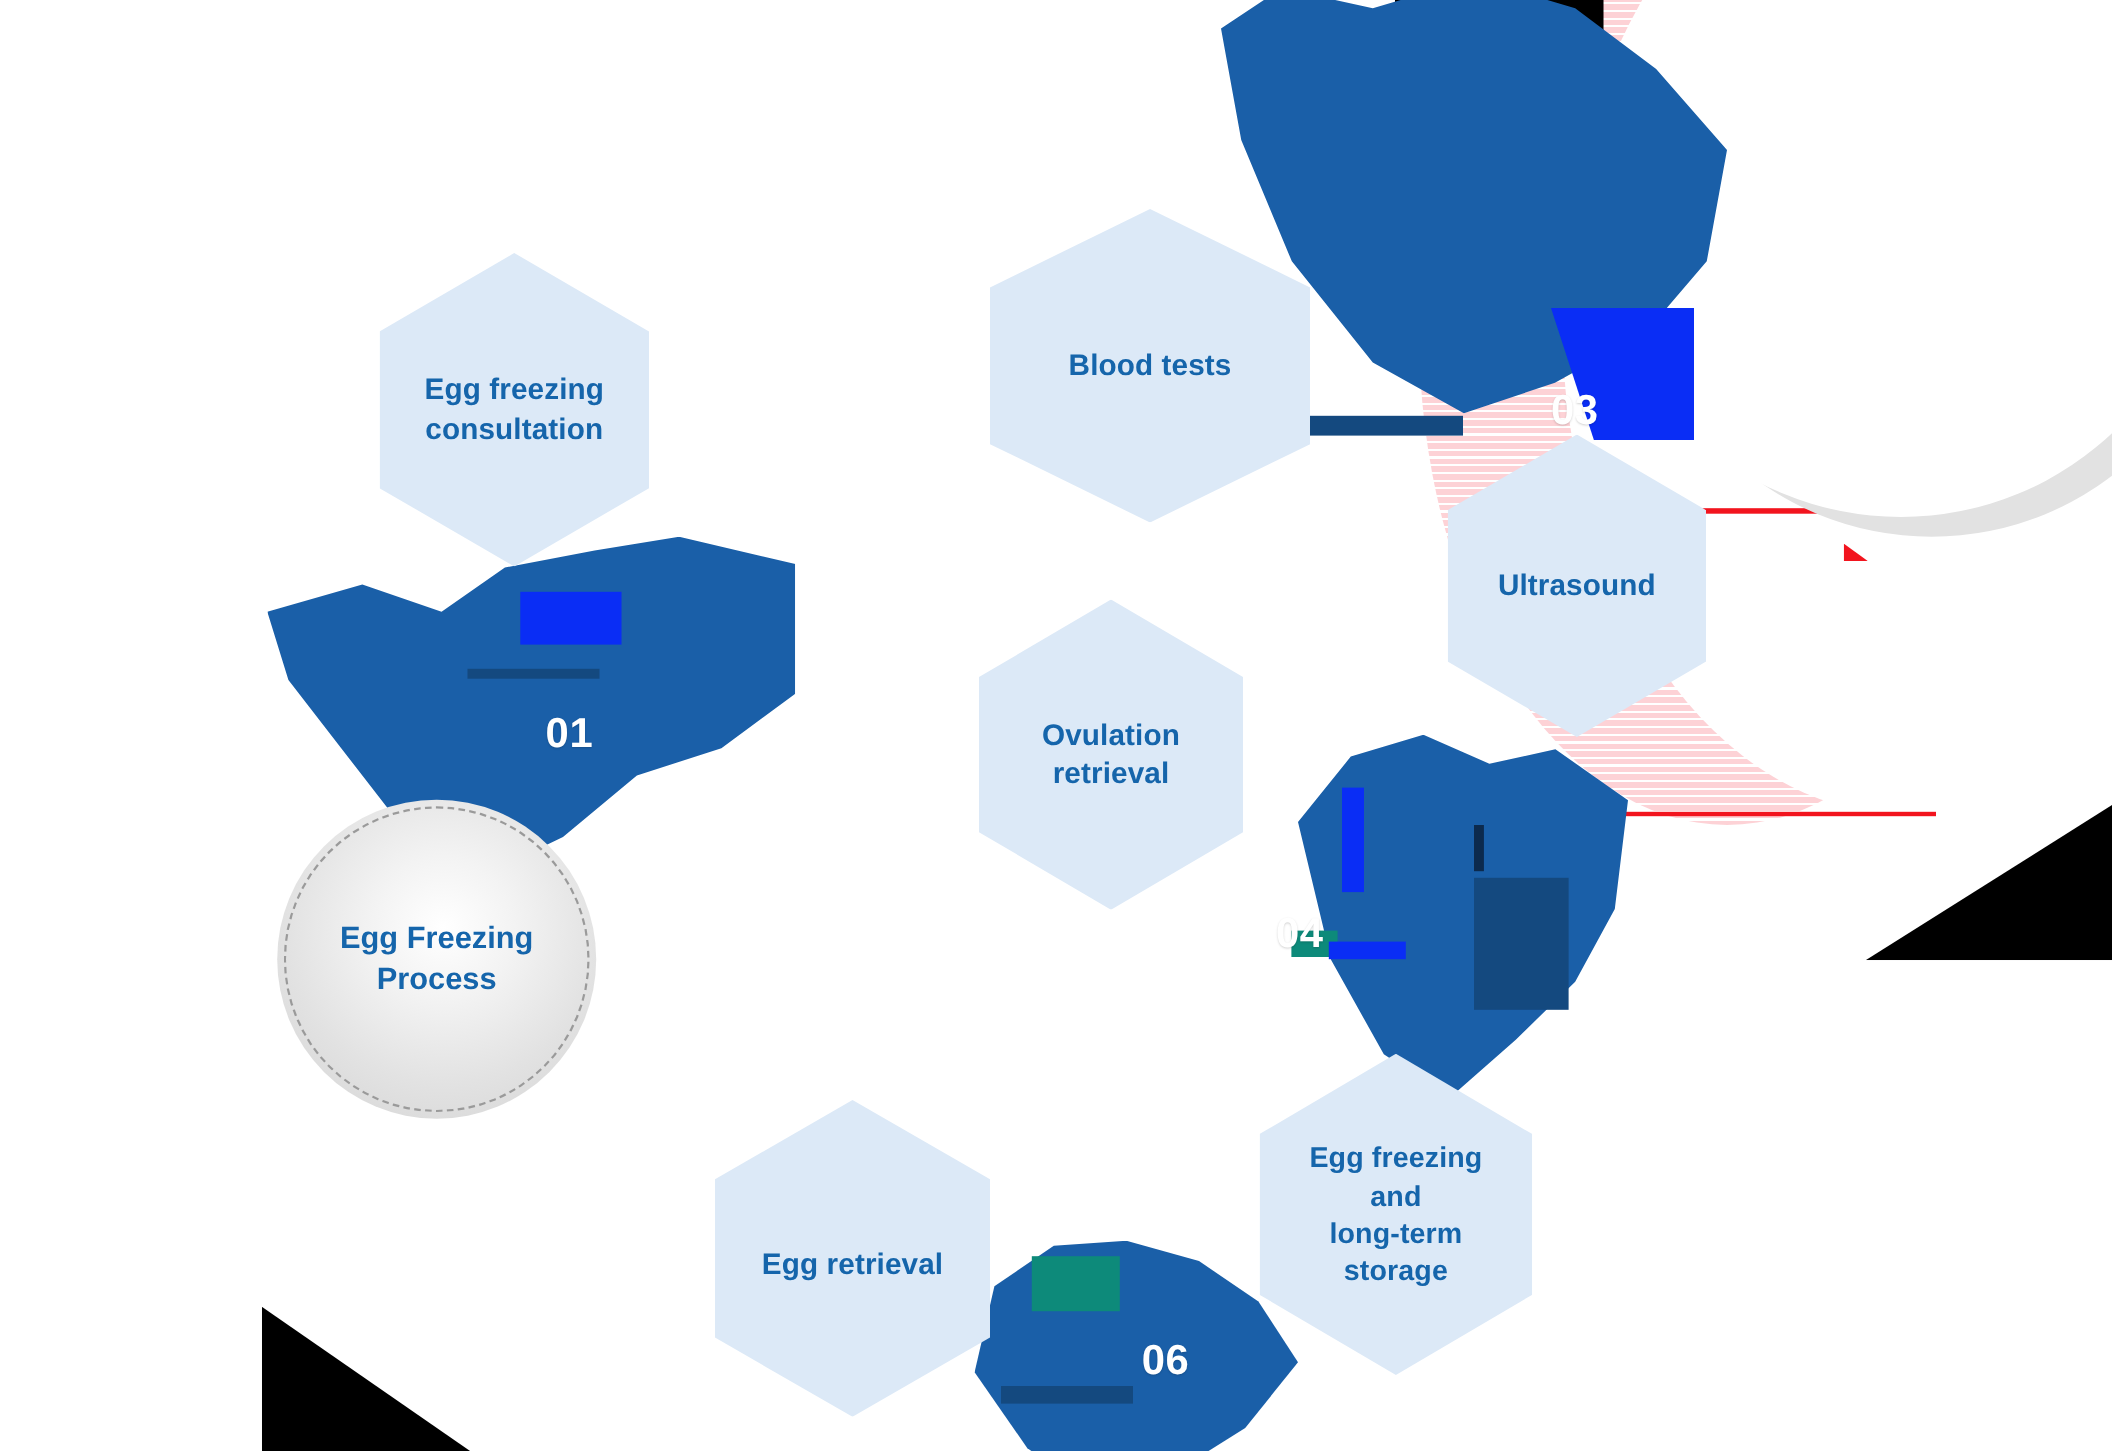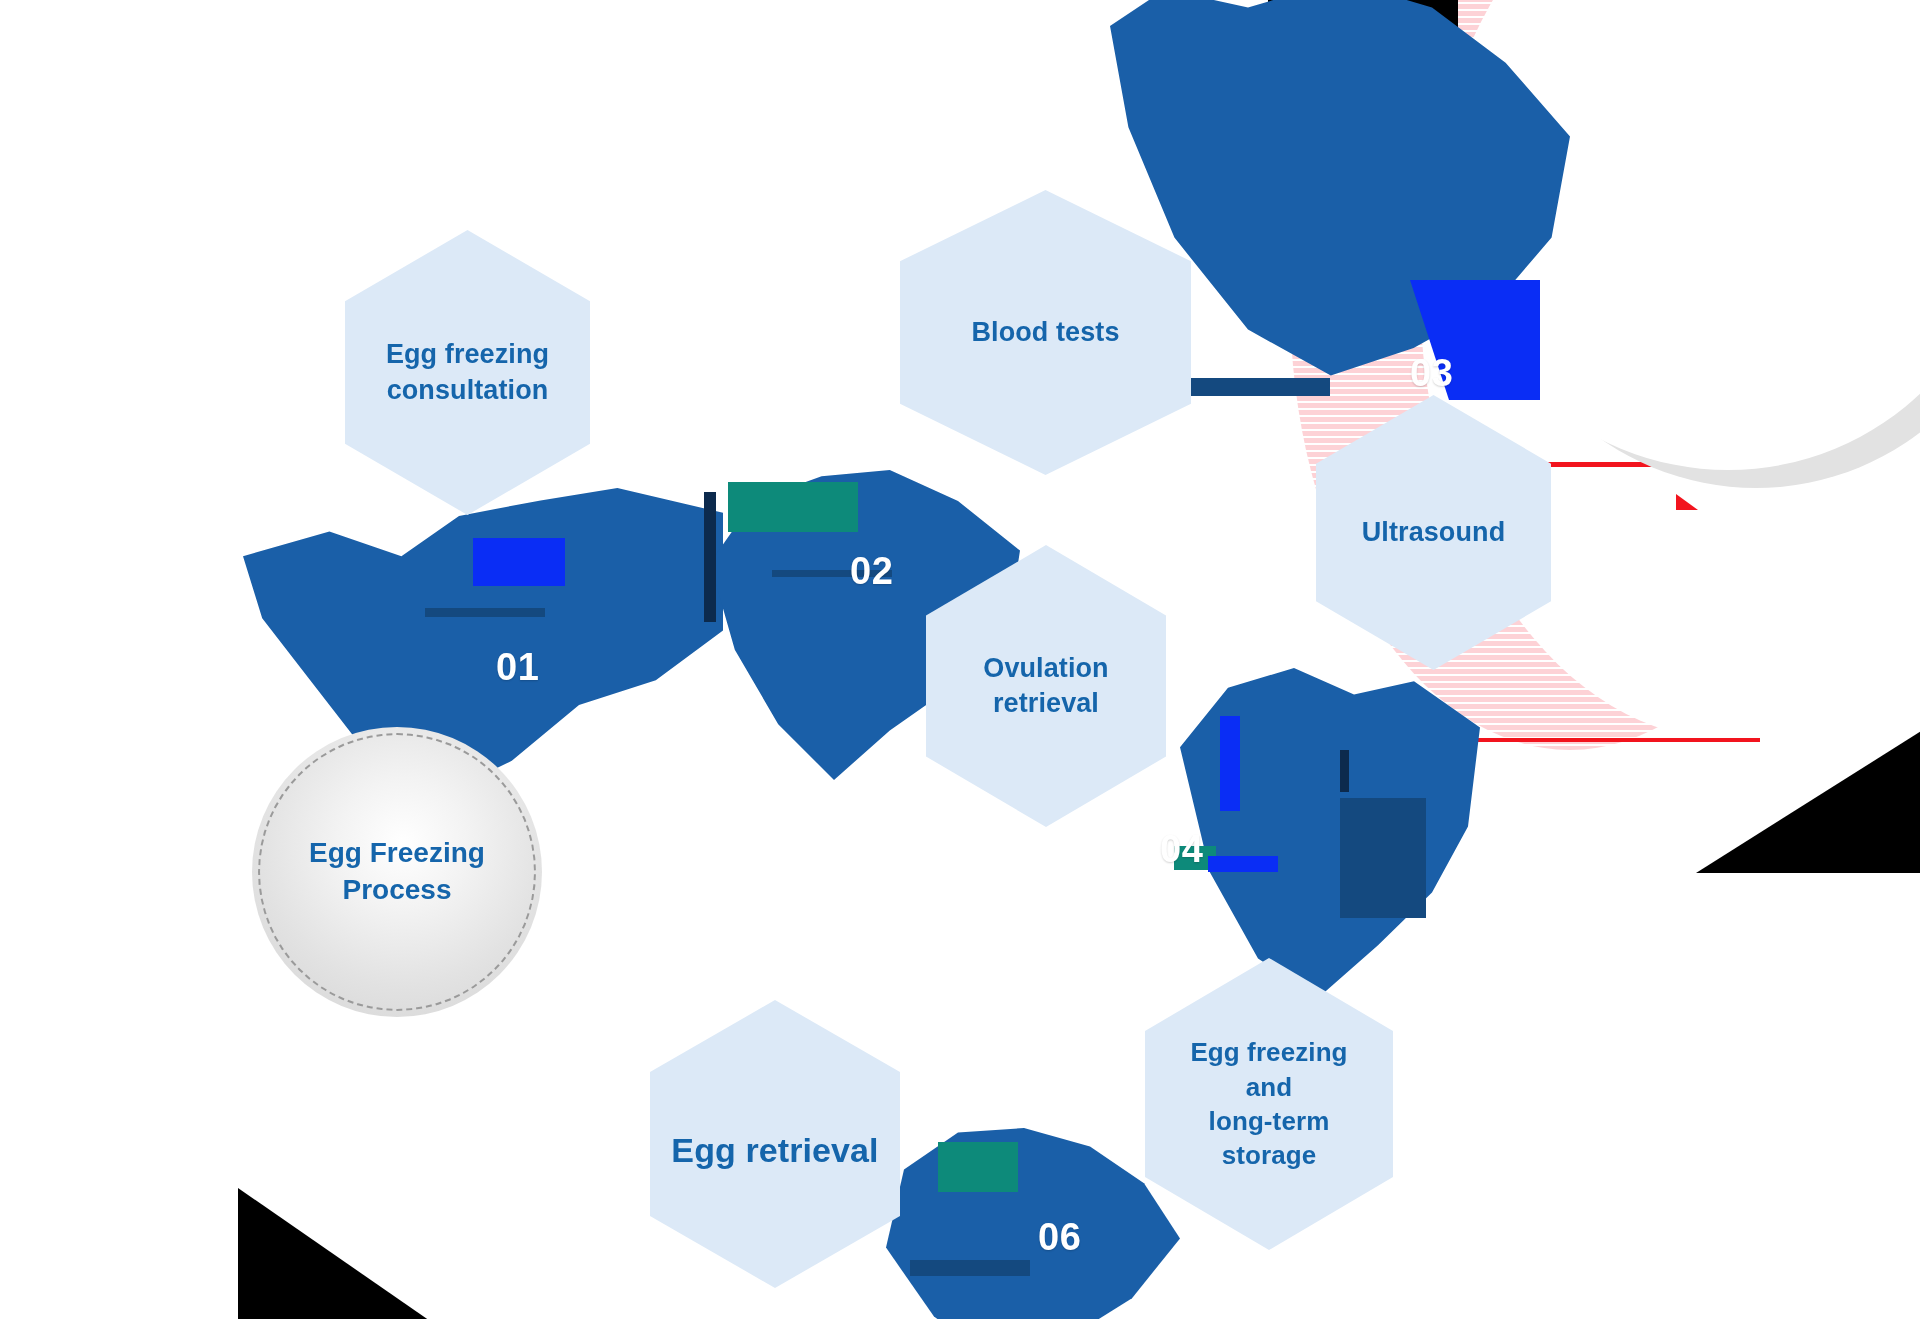--- a/index.html
+++ b/index.html
@@ -67,25 +67,25 @@
   
   .hex-1{left:345px;top:230px;width:245px;height:285px;}
   .hex-1 .hex-label{font-size:27px;}
 
   .hex-2{left:900px;top:190px;width:291px;height:285px;}
   .hex-2 .hex-label{font-size:27px;}
 
   .hex-3{left:1316px;top:395px;width:235px;height:275px;}
   .hex-3 .hex-label{font-size:27px;}
 
-  .hex-4{left:926px;top:545px;width:240px;height:282px;}
+  .hex-4{left:890px;top:545px;width:240px;height:282px;}
   .hex-4 .hex-label{font-size:27px;}
 
   .hex-5{left:650px;top:1000px;width:250px;height:288px;}
-  .hex-5 .hex-label{font-size:34px;margin-top:12px;}
+  .hex-5 .hex-label{font-size:27px;margin-top:12px;}
 
   .hex-6{left:1145px;top:958px;width:248px;height:292px;}
   .hex-6 .hex-label{font-size:26px;line-height:1.32;}
 
   
   .mapshape{position:absolute;}
   .mapshape .num{
     position:absolute;
     color:#ffffff;
     font-weight:bold;
@@ -177,27 +177,20 @@
     <div class="num">03</div>
   </div>
 
   <div class="mapshape m-01">
     <div class="body"></div>
     <div class="patch patch-blue" style="left:230px;top:50px;width:92px;height:48px;"></div>
     <div class="patch patch-mid" style="left:182px;top:120px;width:120px;height:9px;"></div>
     <div class="num">01</div>
   </div>
 
-  <div class="mapshape m-02">
-    <div class="body"></div>
-    <div class="patch patch-teal" style="left:18px;top:12px;width:130px;height:50px;"></div>
-    <div class="patch patch-dark" style="left:-6px;top:22px;width:12px;height:130px;"></div>
-    <div class="patch patch-mid" style="left:62px;top:100px;width:120px;height:7px;"></div>
-    <div class="num">02</div>
-  </div>
 
   <div class="mapshape m-04">
     <div class="body"></div>
     <div class="patch patch-blue" style="left:40px;top:48px;width:20px;height:95px;"></div>
     <div class="patch patch-dark" style="left:160px;top:82px;width:9px;height:42px;"></div>
     <div class="patch patch-teal" style="left:-6px;top:178px;width:42px;height:24px;"></div>
     <div class="patch patch-blue" style="left:28px;top:188px;width:70px;height:16px;"></div>
     <div class="patch patch-mid" style="left:160px;top:130px;width:86px;height:120px;"></div>
     <div class="num">04</div>
   </div>

